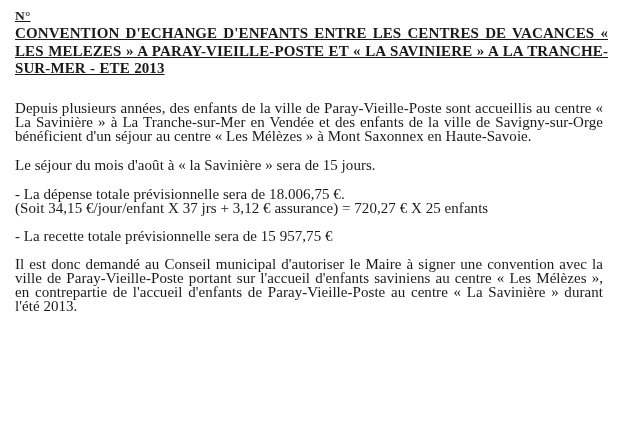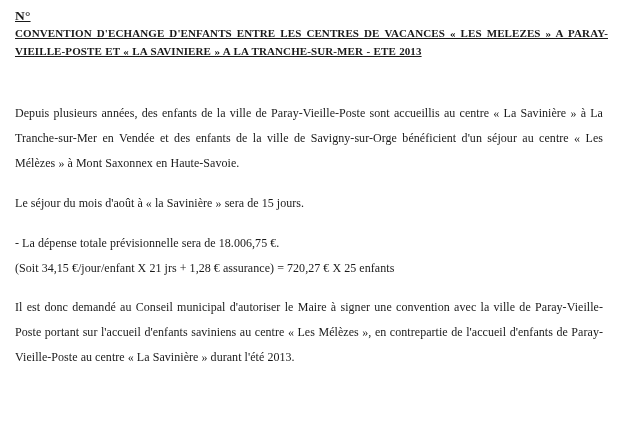--- a/index.html
+++ b/index.html
@@ -32,43 +32,43 @@
   }
   .ref-number {
     font-size: 13.5px;
     font-weight: bold;
     line-height: 16px;
     text-decoration: underline;
     display: inline-block;
     letter-spacing: 0.2px;
   }
   .doc-title {
-    font-size: 11px;
+    font-size: 15px;
     font-weight: bold;
     line-height: 17.5px;
     text-align: justify;
     text-align-last: left;
     text-decoration: underline;
     text-underline-offset: 1px;
     letter-spacing: 0.1px;
     margin-top: 1px;
     word-spacing: 0.5px;
   }
 
   
   .body-block {
     position: absolute;
     left: 15px;
     top: 101px;
     width: 588px;
   }
   p.para {
     margin: 0 0 15px 0;
-    font-size: 12px;
-    line-height: 25px;
+    font-size: 15px;
+    line-height: 14px;
     text-align: justify;
     text-align-last: left;
     letter-spacing: 0.05px;
   }
   p.para.tight {
     margin-bottom: 14px;
     text-align: left;
   }
   p.para.nowrap-left {
     text-align: right;
@@ -89,21 +89,22 @@
   </div>
 
   <div class="body-block">
 
     <p class="para">Depuis plusieurs années, des enfants de la ville de Paray-Vieille-Poste sont accueillis au centre « La Savinière » à La Tranche-sur-Mer en Vendée et des enfants de la ville de Savigny-sur-Orge bénéficient d'un séjour au centre « Les Mélèzes » à Mont Saxonnex en Haute-Savoie.</p>
 
 
     <p class="para nowrap-left">Le séjour du mois d'août à « la Savinière » sera de 15 jours.</p>
 
     <p class="para tight">- La dépense totale prévisionnelle sera de 18.006,75 €.</p>
-    <p class="para tight" style="margin-top:-14px;">(Soit 34,15 €/jour/enfant X 21 jrs + 1,28 € assurance) = 720,27 € X 25 enfants</p>
+    <p class="para tight" style="margin-top:-14px;">(Soit 34,15 €/jour/enfant X 37 jrs + 3,12 € assurance) = 720,27 € X 25 enfants</p>
 
+    <p class="para tight">- La recette totale prévisionnelle sera de 15 957,75  €</p>
 
 
     <p class="para last">Il est donc demandé au Conseil municipal d'autoriser le Maire à signer une convention avec la ville de Paray-Vieille-Poste portant sur l'accueil d'enfants saviniens au centre « Les Mélèzes », en contrepartie de l'accueil d'enfants de Paray-Vieille-Poste au centre « La Savinière » durant l'été 2013.</p>
 
   </div>
 
 </div>
 
 </body></html>

